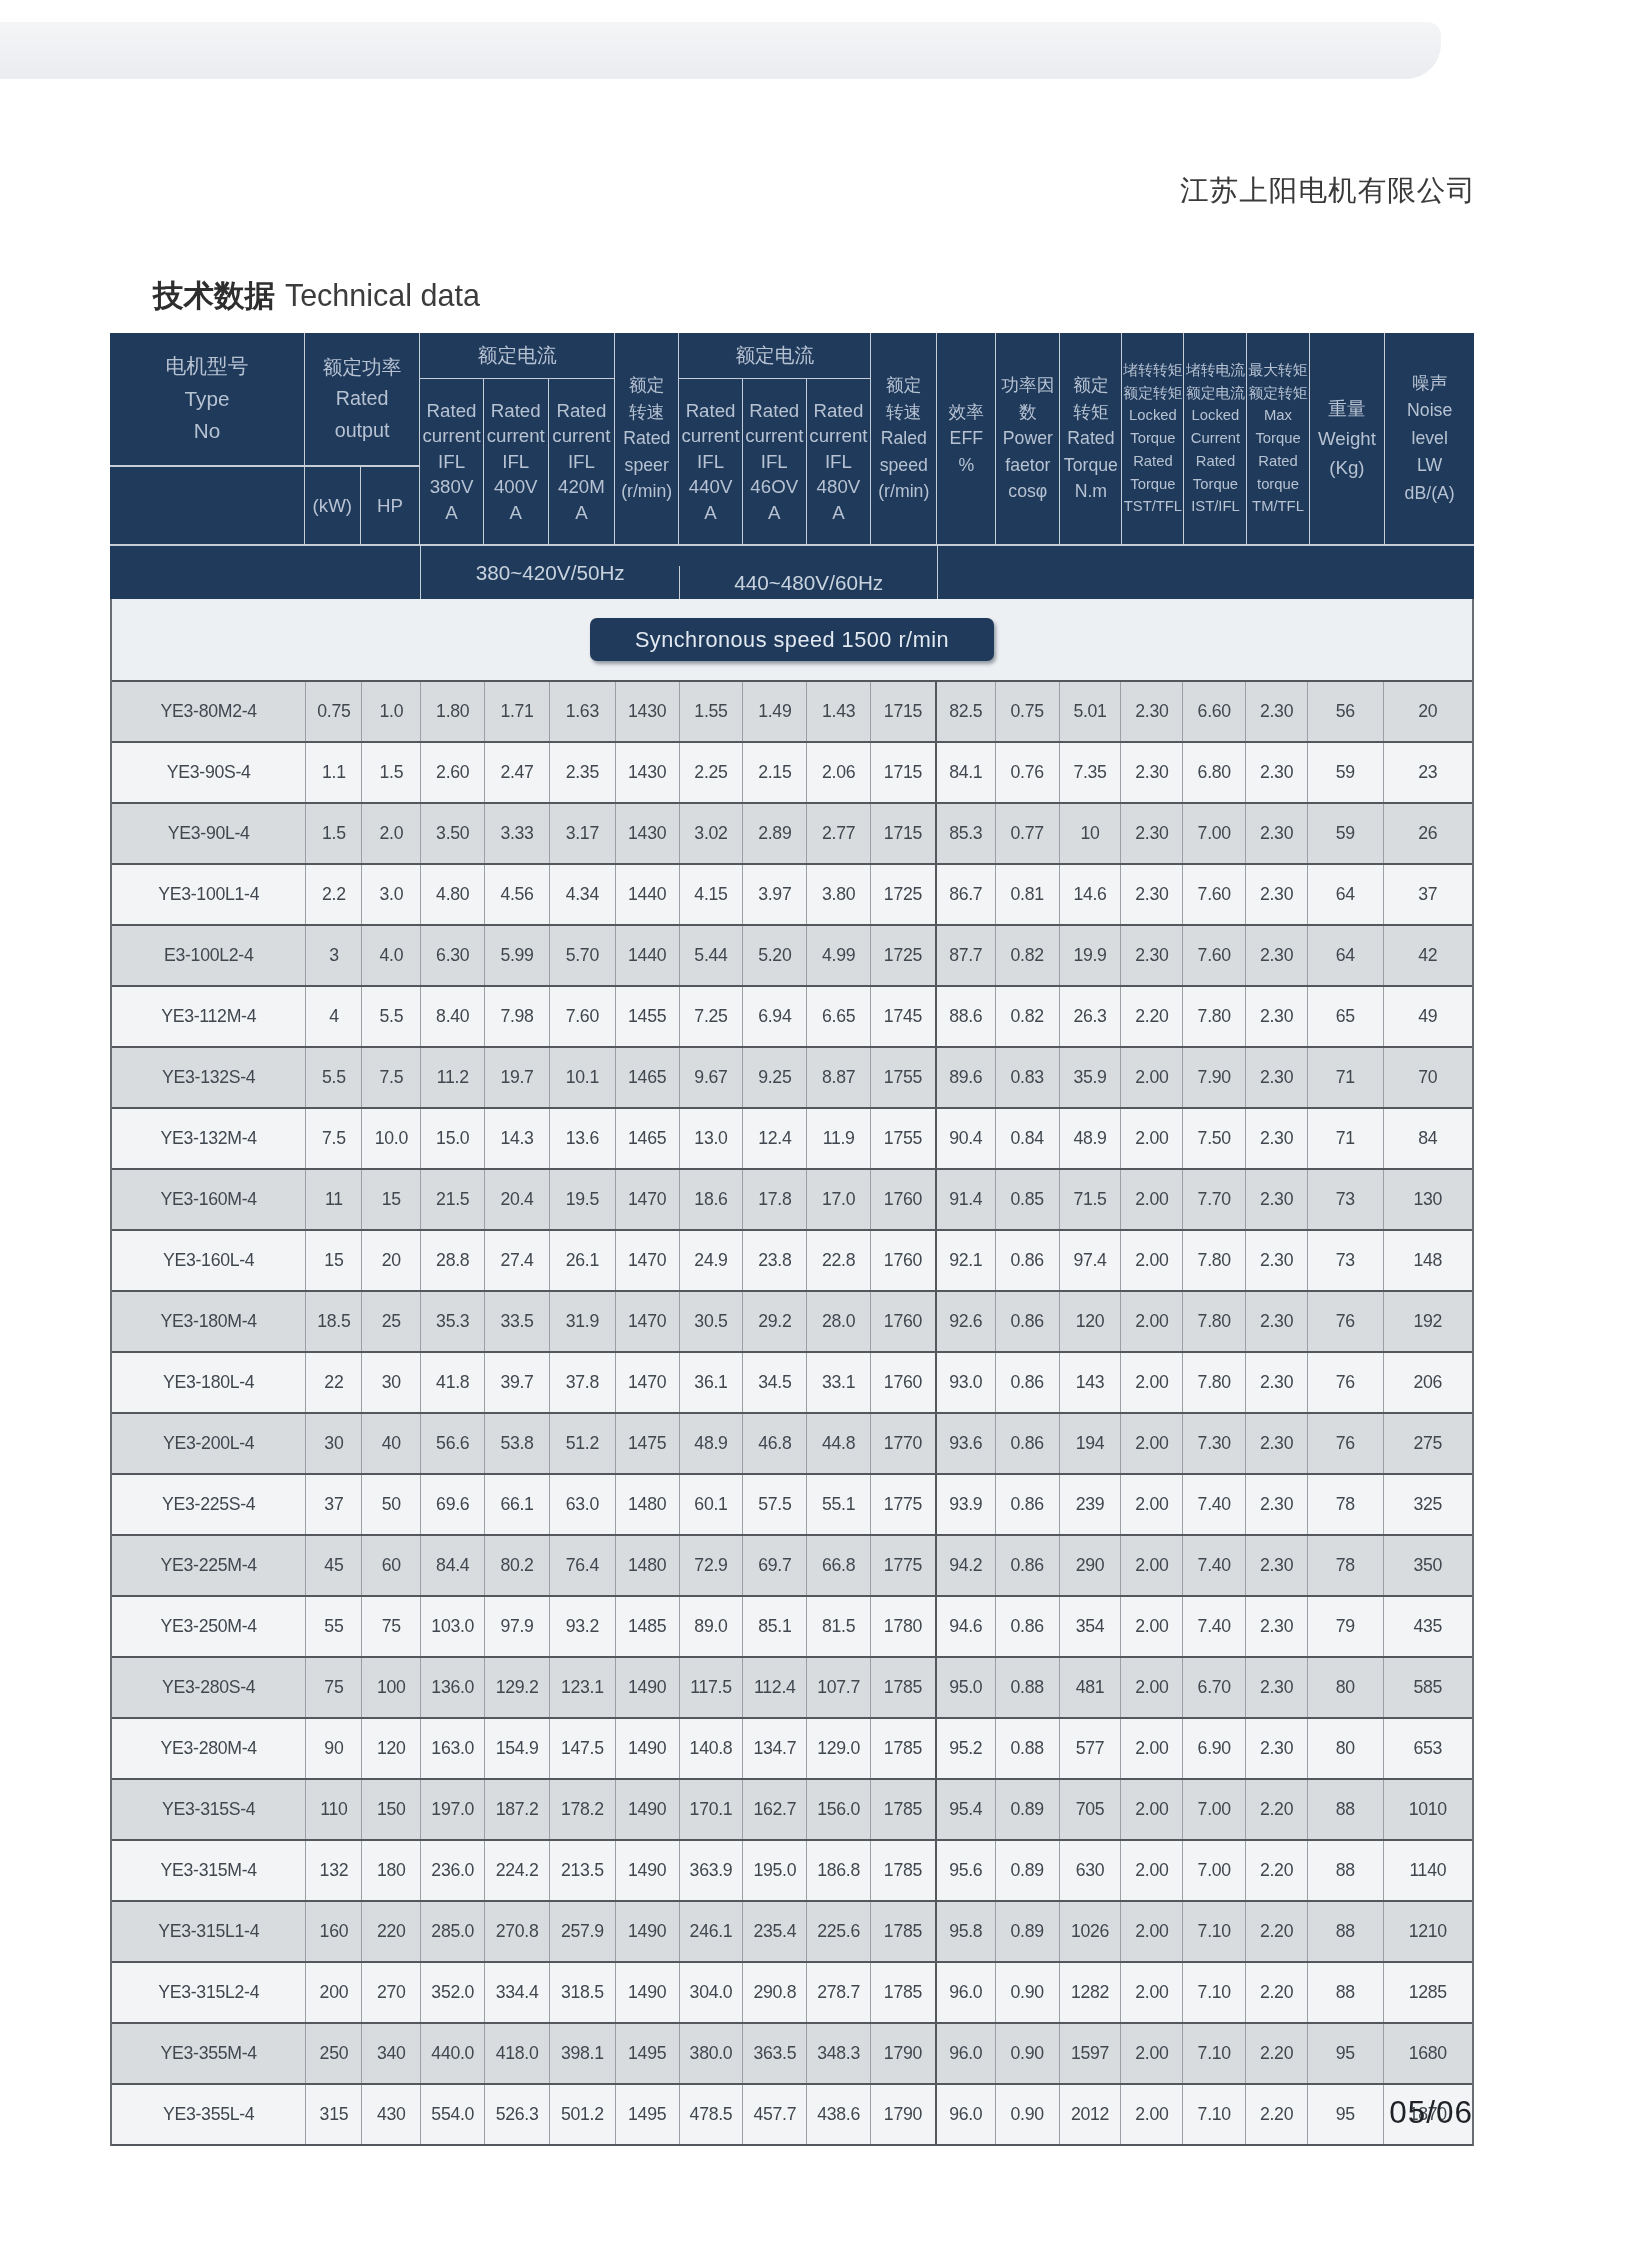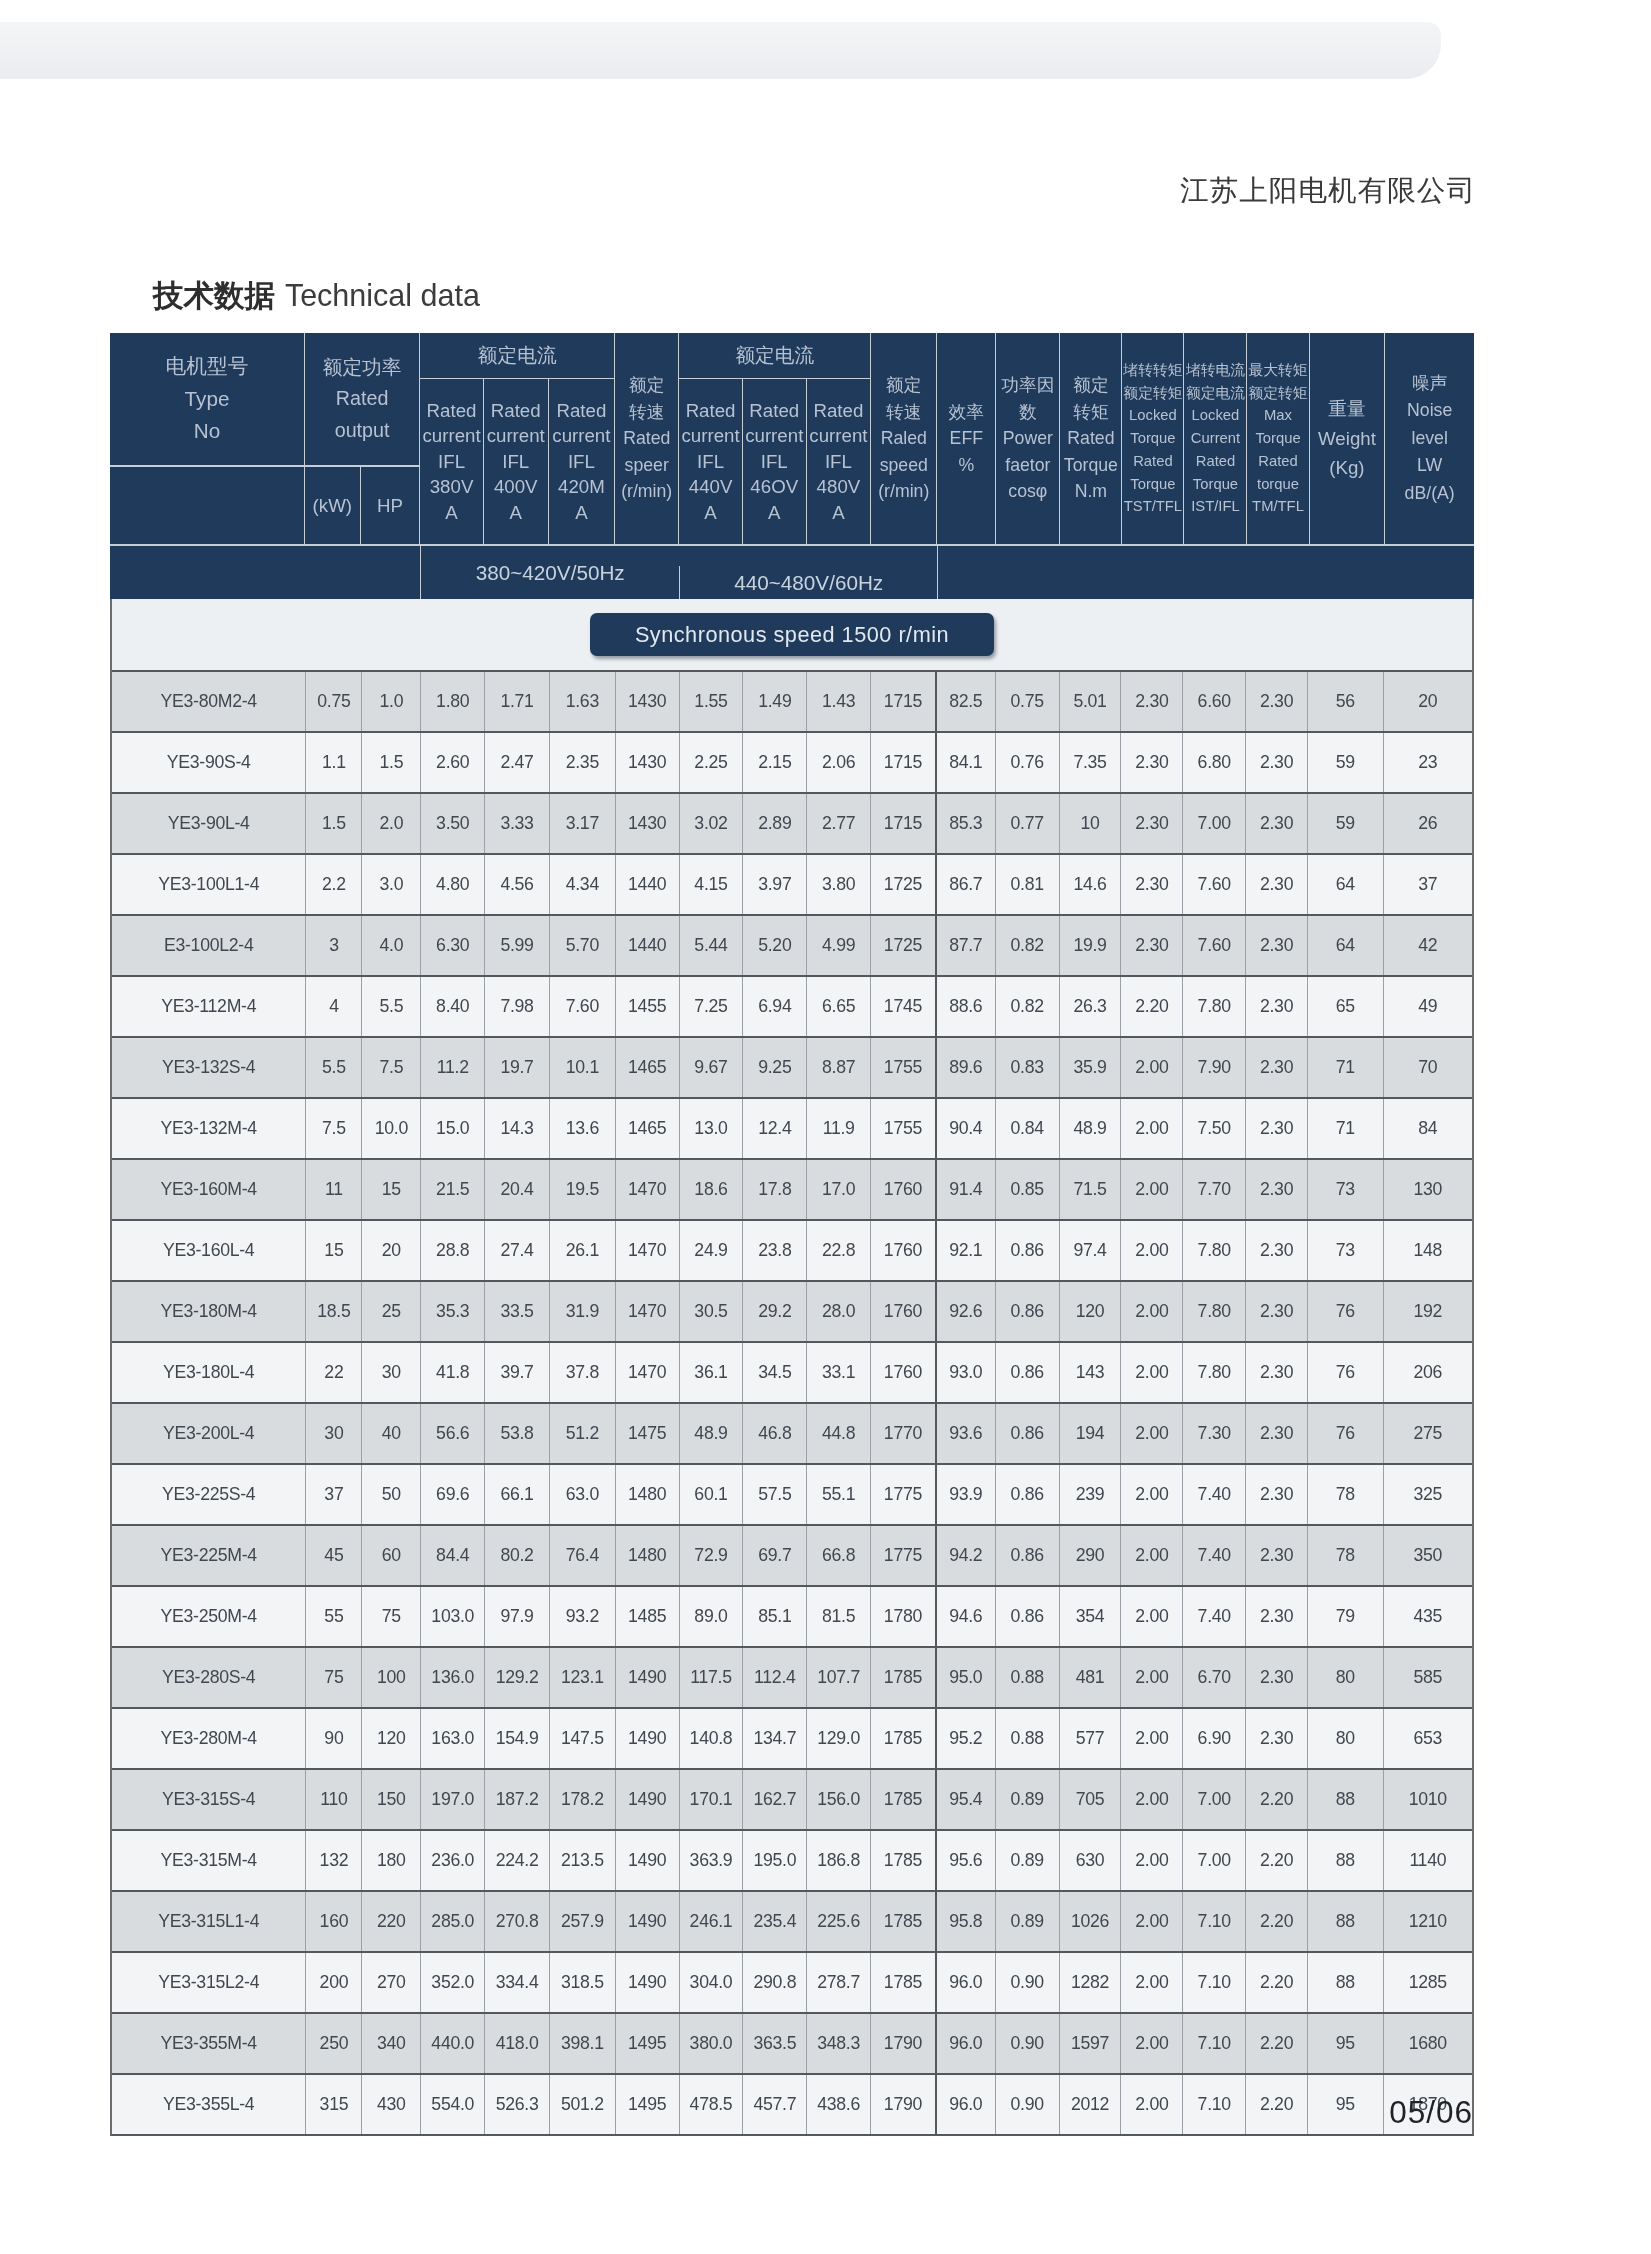--- a/index.html
+++ b/index.html
@@ -58,21 +58,21 @@
   .voltage-band{display:grid;grid-template-columns:var(--cols);height:53px;background:var(--navy);
     border-top:2px solid var(--hline);color:#c9d3de;font-size:20.7px;text-align:right;}
   .vcell{display:flex;align-items:center;justify-content:center;}
   .vcell.b1{grid-column:span 3;}
   .vcell.b2{grid-column:span 4;border-left:1px solid var(--hline);}
   .vcell.b3{grid-column:span 4;border-left:1px solid var(--hline);margin-top:20px;}
   .vcell.b4{grid-column:span 8;border-left:1px solid var(--hline);}
 
   
   .body-outer{border-left:2px solid #6a6e73;border-right:2px solid #6a6e73;border-bottom:2px solid var(--row-line);}
-  .sync-row{height:71px;background:#edf0f3;display:flex;align-items:center;justify-content:center;}
+  .sync-row{height:81px;background:#edf0f3;display:flex;align-items:center;justify-content:center;}
   .sync-badge{background:var(--navy);color:#e3e9f1;font-size:21.7px;letter-spacing:0.5px;
     padding:8.9px 45px;border-radius:6.9px;box-shadow:2px 3px 3.9px rgba(40,50,65,.45);}
   .trow{display:grid;grid-template-columns:var(--cols);height:59px;border-top:2px solid var(--row-line);}
   .trow.odd{background:#d9dcdf;}
   .trow.even{background:#f3f4f6;}
   .tcell{display:flex;align-items:center;justify-content:center;font-size:17.7px;color:#40474f;
     border-right:1px solid var(--col-line);letter-spacing:-0.3px;min-width:0;white-space:nowrap;}
   .tcell:last-child{border-right:none;}
   .tcell.c10{border-right:2px solid var(--row-line);}
 

